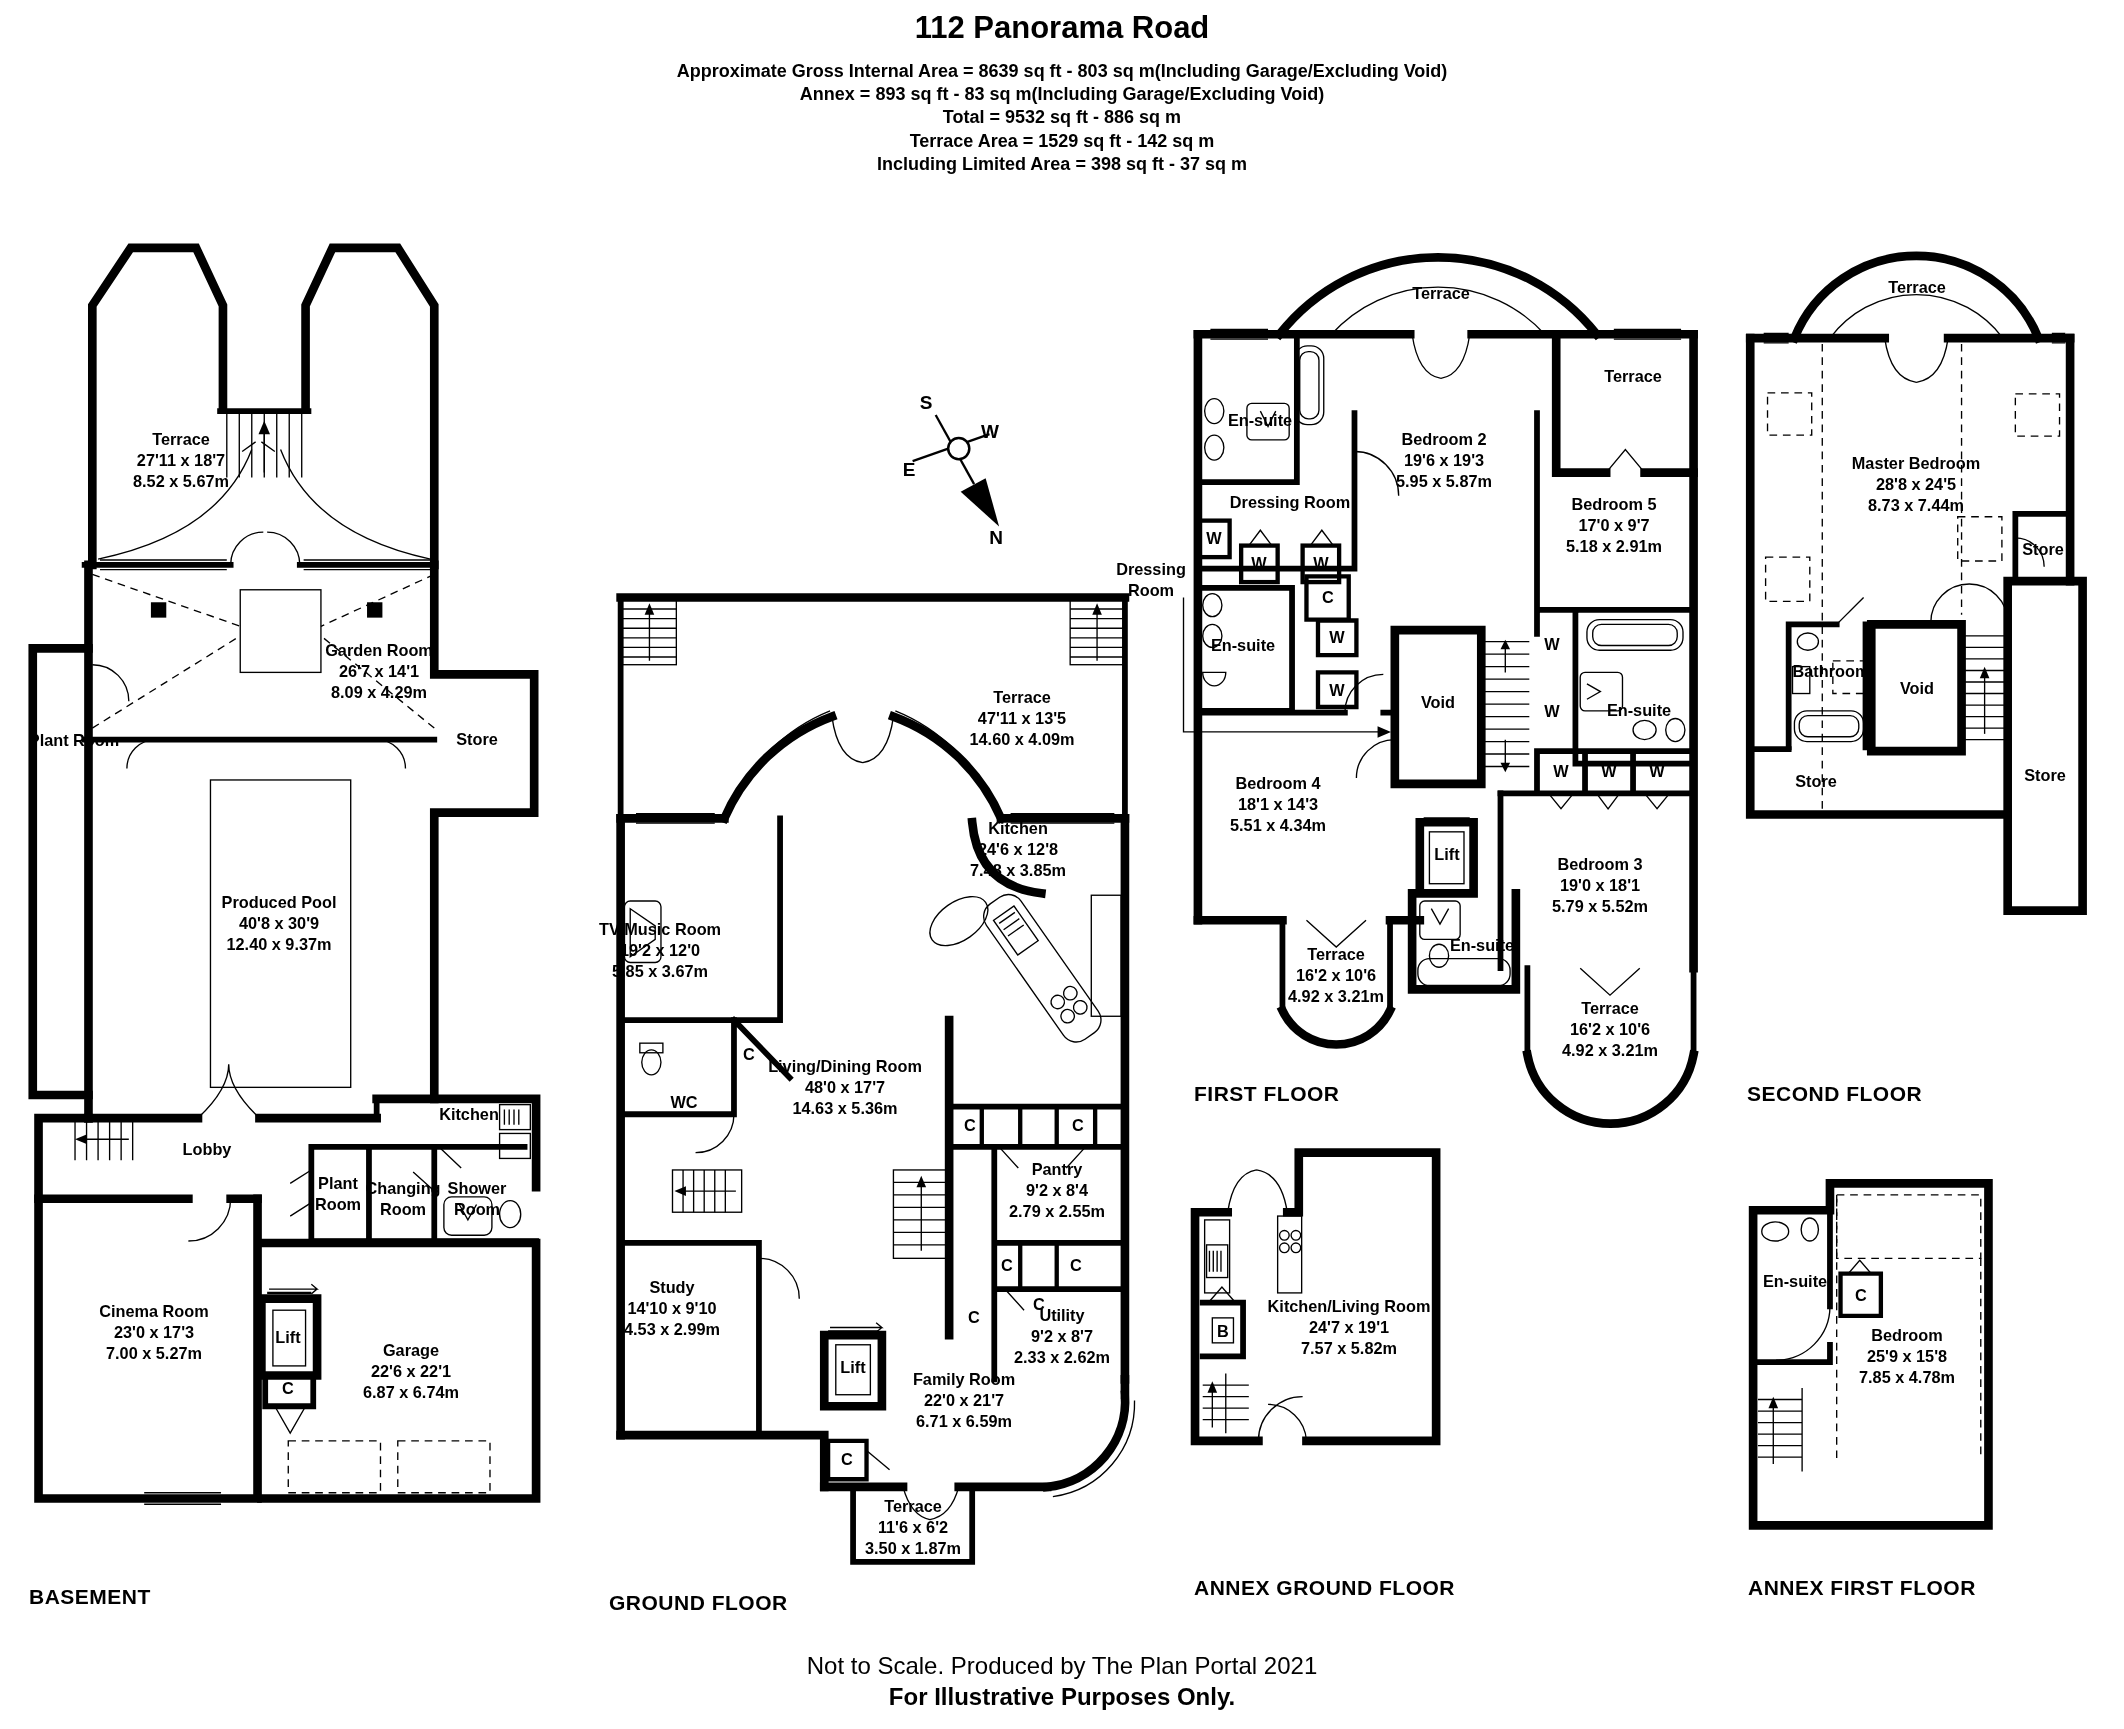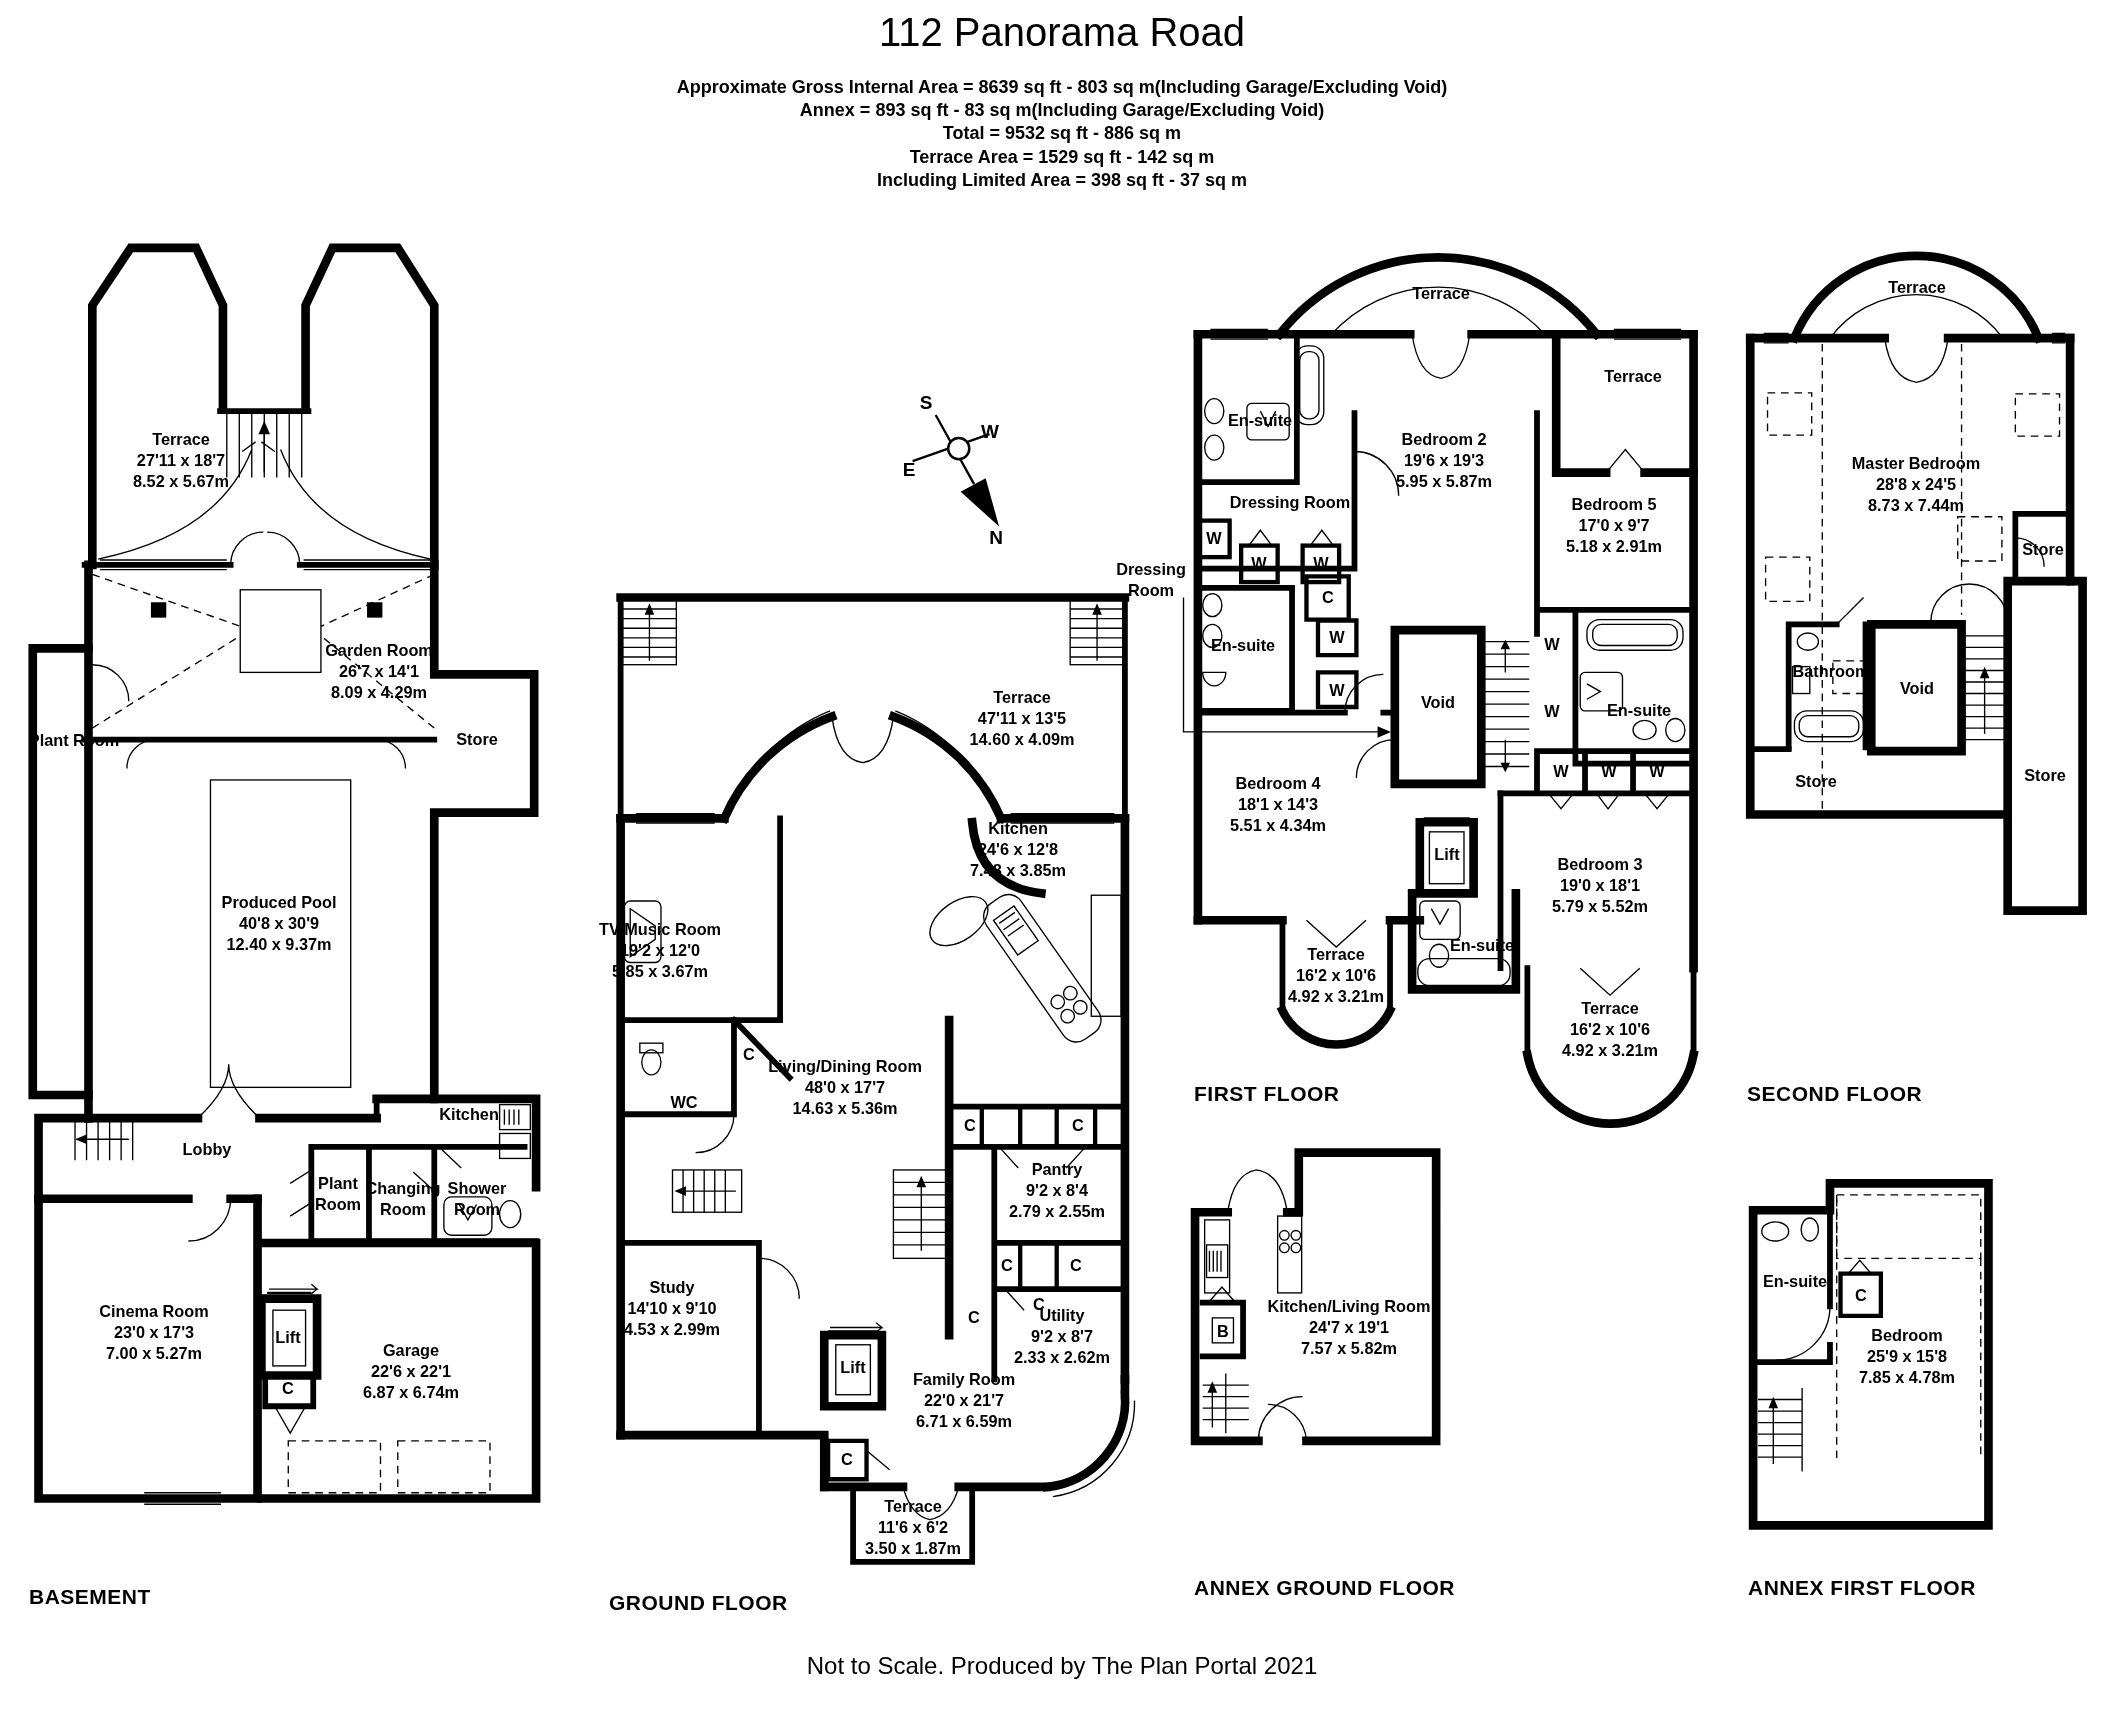--- a/index.html
+++ b/index.html
@@ -7,21 +7,21 @@
           font-family:"Liberation Sans",sans-serif;color:#000;overflow:hidden}
   svg{position:absolute;top:0;left:0}
   .w9{fill:none;stroke:#000;stroke-width:9;stroke-linecap:square}
   .w6{fill:none;stroke:#000;stroke-width:6;stroke-linecap:square}
   .w5{fill:none;stroke:#000;stroke-width:4.5;stroke-linecap:square}
   .thin{fill:none;stroke:#000;stroke-width:1.4}
   .thin2{fill:none;stroke:#000;stroke-width:2.4}
   .dash{fill:none;stroke:#000;stroke-width:1.4;stroke-dasharray:8 6}
   .blk{fill:#000;stroke:none}
   .hdr{position:absolute;top:9.6px;left:0;width:100%;text-align:center}
-  .hdr .title{font-size:40px;font-weight:normal;margin:0 0 21px 0}
+  .hdr .title{font-size:31px;font-weight:bold;margin:0 0 14px 0}
   .hdr .sub{font-size:18px;font-weight:bold;line-height:1.3}
   .ftr{position:absolute;left:0;width:100%;text-align:center;font-size:24px}
   .ftr.b{font-weight:bold}
   .lbl{position:absolute;transform:translate(-50%,-50%);text-align:center;
        font-size:16.3px;font-weight:bold;line-height:1.3;white-space:nowrap}
   .flabel{position:absolute;font-size:21px;font-weight:bold;letter-spacing:0.5px;white-space:nowrap}
   .comp{position:absolute;transform:translate(-50%,-50%);font-size:19px;font-weight:bold}
 </style>
 </head>
 <body>
@@ -501,15 +501,16 @@
   </div>
 
   <div class="flabel" style="left:29px;top:1585px">BASEMENT</div>
   <div class="flabel" style="left:609px;top:1591px">GROUND FLOOR</div>
   <div class="flabel" style="left:1194px;top:1082px">FIRST FLOOR</div>
   <div class="flabel" style="left:1747px;top:1082px">SECOND FLOOR</div>
   <div class="flabel" style="left:1194px;top:1576px">ANNEX GROUND FLOOR</div>
   <div class="flabel" style="left:1748px;top:1576px">ANNEX FIRST FLOOR</div>
 
   <div class="ftr" style="top:1652px">Not to Scale. Produced by The Plan Portal 2021</div>
+  <div class="ftr b" style="top:1683px">For Illustrative Purposes Only.</div>
 
 </div>
 
 
 </body></html>

